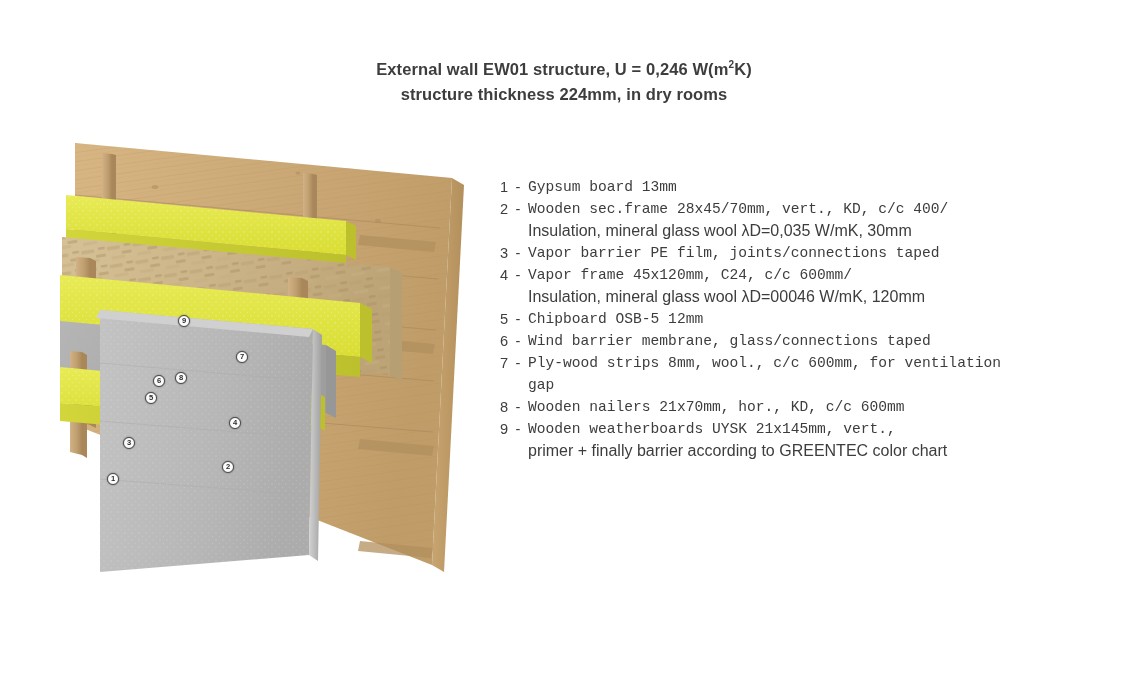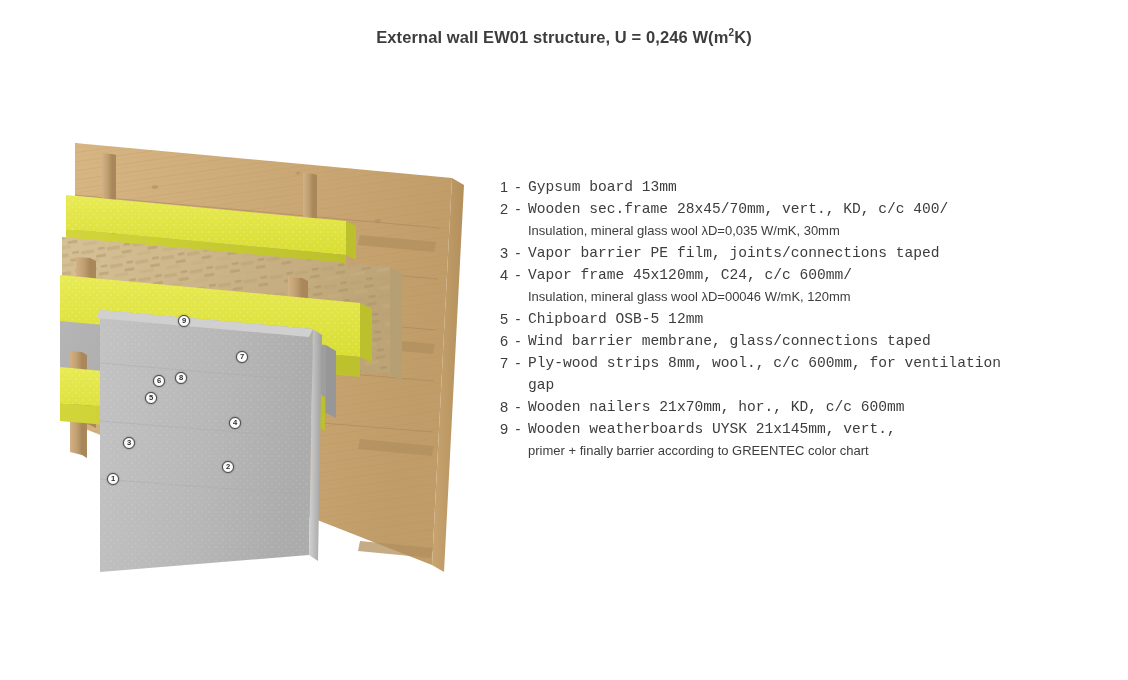--- a/index.html
+++ b/index.html
@@ -9,42 +9,42 @@
     background:#ffffff;
     font-family:"Liberation Sans", sans-serif;
     color:#3a3a3a;
     overflow:hidden;
     position:relative;
   }
   #page{position:relative;width:1128px;height:680px;}
 
   
   .title-block{
-    position:absolute;left:0;top:20px;width:1128px;
+    position:absolute;left:0;top:52px;width:1128px;
     text-align:center;
   }
   .title-line{
     font-size:16.5px;font-weight:bold;color:#3d3d3d;
     line-height:25px;letter-spacing:.1px;
   }
   .title-line sup{font-size:10px;vertical-align:super;}
 
   
   .legend{
     position:absolute;left:494px;top:176px;width:520px;
   }
   .legend-row{
     display:flex;align-items:flex-start;
     font-size:14.6px;line-height:22px;color:#3d3d3d;
   }
   .legend-num{width:14px;text-align:right;flex:none;}
   .legend-dash{width:20px;text-align:center;flex:none;}
   .legend-text{flex:1;font-family:Liberation Mono, monospace;}
   .legend-cont{
-    font-size:13px;line-height:22px;color:#3d3d3d;
+    font-size:16px;line-height:22px;color:#3d3d3d;
     padding-left:34px;
   }
 
   
   .diagram{position:absolute;left:60px;top:125px;width:420px;height:470px;}
   .diagram svg{display:block;}
 
   
   .marker{
     position:absolute;
@@ -58,20 +58,21 @@
     box-sizing:border-box;
   }
 </style>
 </head>
 <body>
 
 <div id="page">
 
   <div class="title-block">
     <div class="title-line"><span>External wall EW01 structure, U = 0,246 W(m</span><sup>2</sup><span>K)</span></div>
+    <div class="title-line">structure thickness 224mm, in dry rooms</div>
   </div>
 
   <div class="diagram">
     <svg width="420" height="470" viewBox="0 0 420 470" xmlns="http://www.w3.org/2000/svg">
       <defs>
         <linearGradient id="gWoodPanel" x1="0" y1="0" x2="1" y2="0.25">
           <stop offset="0%" stop-color="#d8b684"></stop>
           <stop offset="45%" stop-color="#cdab78"></stop>
           <stop offset="100%" stop-color="#c09c68"></stop>
         </linearGradient>

